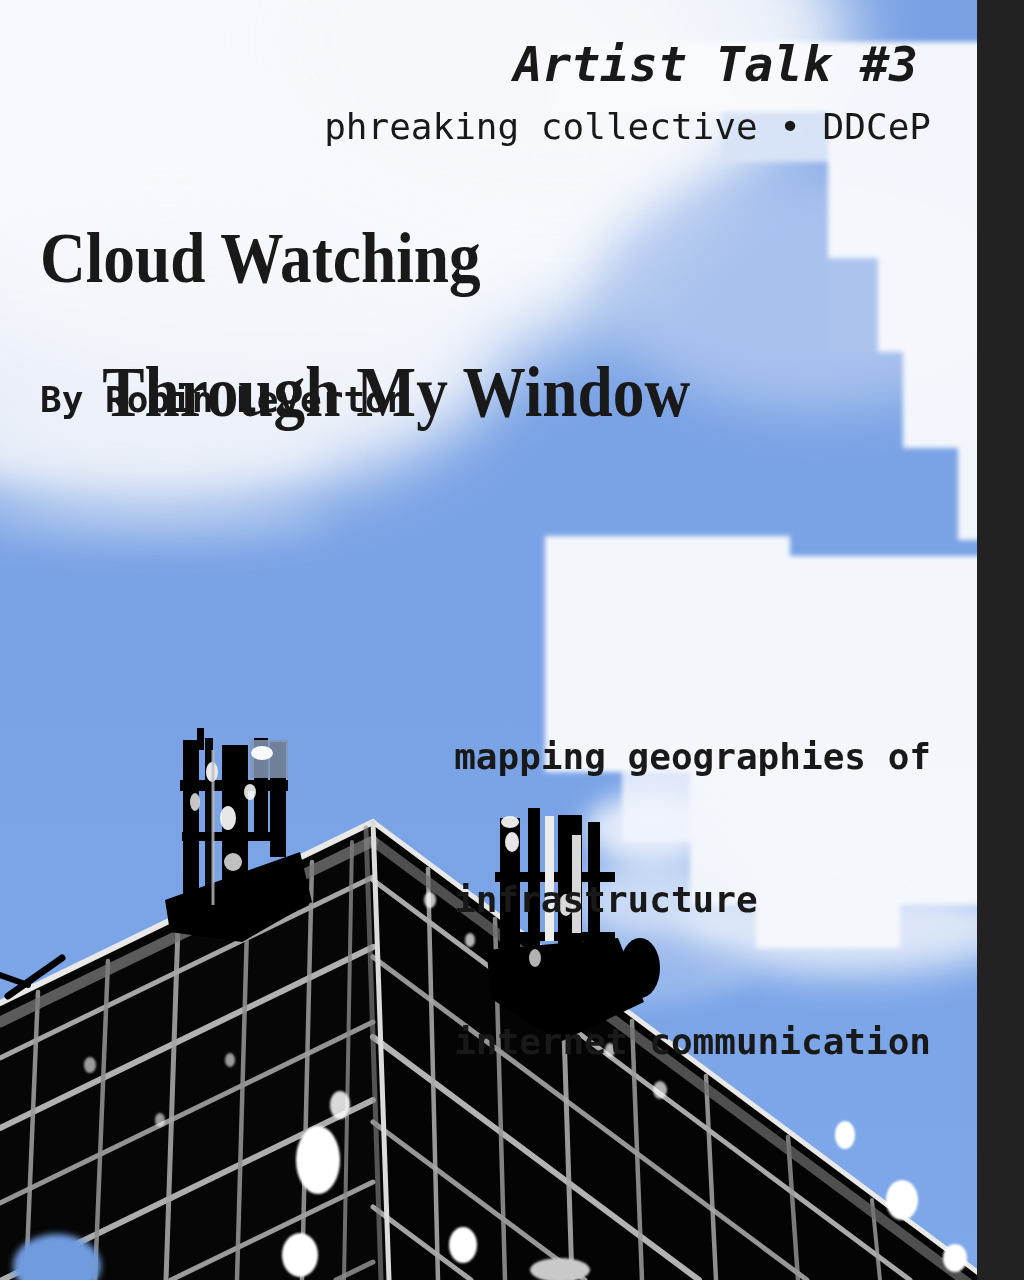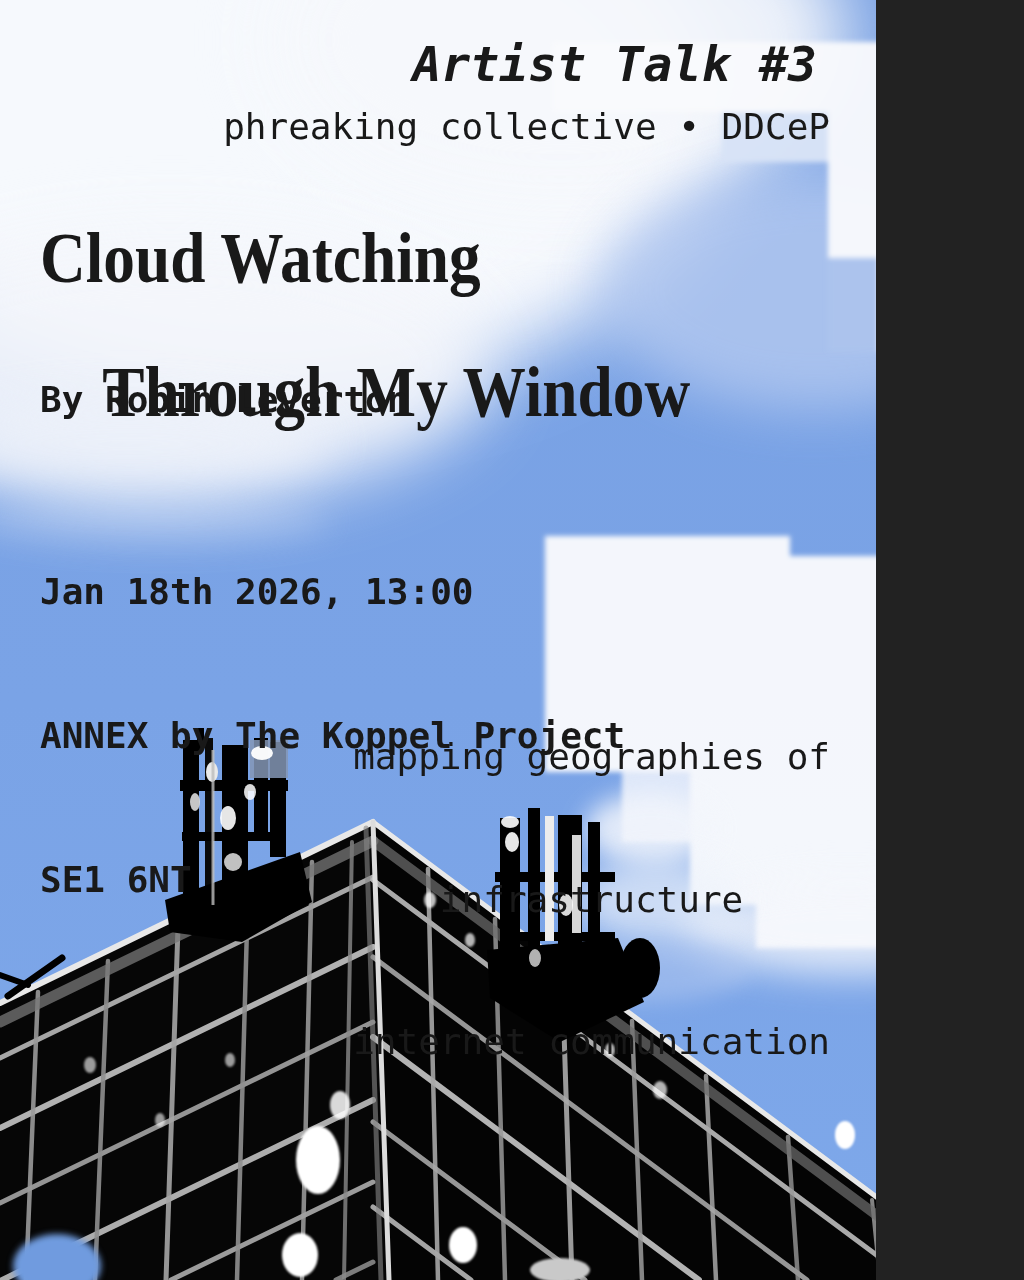--- a/index.html
+++ b/index.html
@@ -6,21 +6,21 @@
     --sky:#7aa3e6;
     --cloud-white:#f9fafd;
     --cloud-light-blue:#b4c9f0;
     --text:#191919;
     --building-black:#060606;
     --building-edge:#e8e8e8;
     --antenna-panel-blue:#8496b5;
   }
   html,body{margin:0;padding:0;background:#222;}
   .frame{
-    position:relative;width:876px;height:1280px;overflow:hidden;
+    position:relative;width:977px;height:1280px;overflow:hidden;
     background:linear-gradient(180deg,#79a1e3 0%,var(--sky,#7aa3e6) 55%,#7ea8ea 100%);
     font-family:"DejaVu Sans Mono",monospace;
   }
   .cloud{position:absolute;border-radius:50%;}
   .c-soft1{left:-190px;top:-170px;width:920px;height:570px;background:#fbfcfe;filter:blur(40px);opacity:.97;}
   .c-soft2{left:270px;top:-130px;width:580px;height:340px;background:#f6f8fc;filter:blur(36px);opacity:.93;}
   .c-soft3{left:-150px;top:230px;width:640px;height:270px;background:#f4f6fb;filter:blur(34px);opacity:.9;}
   .c-wisp1{left:-70px;top:398px;width:400px;height:92px;background:#eef2fa;filter:blur(22px);opacity:.72;}
   .c-wisp2{left:-30px;top:498px;width:360px;height:46px;background:#dfe8f8;filter:blur(16px);opacity:.28;}
   .c-tint1{left:600px;top:170px;width:430px;height:240px;background:var(--cloud-light-blue,#b4c9f0);filter:blur(26px);opacity:.8;}
@@ -29,21 +29,21 @@
   .c-fluff2{left:575px;top:858px;width:165px;height:85px;background:#eef3fb;filter:blur(16px);opacity:.7;}
   .c-tint2{left:540px;top:940px;width:210px;height:62px;background:var(--cloud-light-blue,#b4c9f0);filter:blur(10px);opacity:.5;}
   svg.scene{position:absolute;left:0;top:0;}
   .txt{position:absolute;color:var(--text,#191919);white-space:pre;}
   .t-artist{top:36px;right:59px;font-size:48px;font-weight:bold;font-style:oblique;letter-spacing:0;}
   .t-org{top:106px;right:46px;font-size:36px;font-weight:normal;}
   .t-title{top:225px;left:40px;font-family:"Liberation Serif",serif;font-size:72px;font-weight:bold;
            line-height:67px;transform:scaleX(0.88);transform-origin:left top;}
   .t-by{top:379px;left:40px;font-size:36px;font-weight:bold;}
   .t-details{top:472px;left:40px;font-size:36px;font-weight:bold;line-height:48px;}
-  .t-tagline{top:638px;right:46px;font-size:36px;font-weight:normal;line-height:47.5px;text-align:center;}
+  .t-tagline{top:638px;right:46px;font-size:36px;font-weight:bold;line-height:47.5px;text-align:left;}
 </style>
 </head>
 <body>
 
 <div class="frame">
 
   <div class="cloud c-soft1"></div>
   <div class="cloud c-soft2"></div>
   <div class="cloud c-soft3"></div>
   <div class="cloud c-wisp1"></div>
@@ -198,25 +198,20 @@
 
   <div class="txt t-artist">Artist Talk #3</div>
   <div class="txt t-org">phreaking collective • DDCeP</div>
 
   <div class="txt t-title"><span>Cloud Watching</span><br>
     <span>Through My Window</span>
   </div>
 
   <div class="txt t-by">By Robin Leverton</div>
 
-  <div class="txt t-details">
-    <div>Jan 18th 2026, 13:00</div>
-    <div>ANNEX by The Koppel Project</div>
-    <div>SE1 6NT</div>
-  </div>
 
   <div class="txt t-tagline">
     <div>mapping geographies of</div>
     <div>infrastructure</div>
     <div>internet communication</div>
   </div>
 
 </div>
 
 </body></html>

